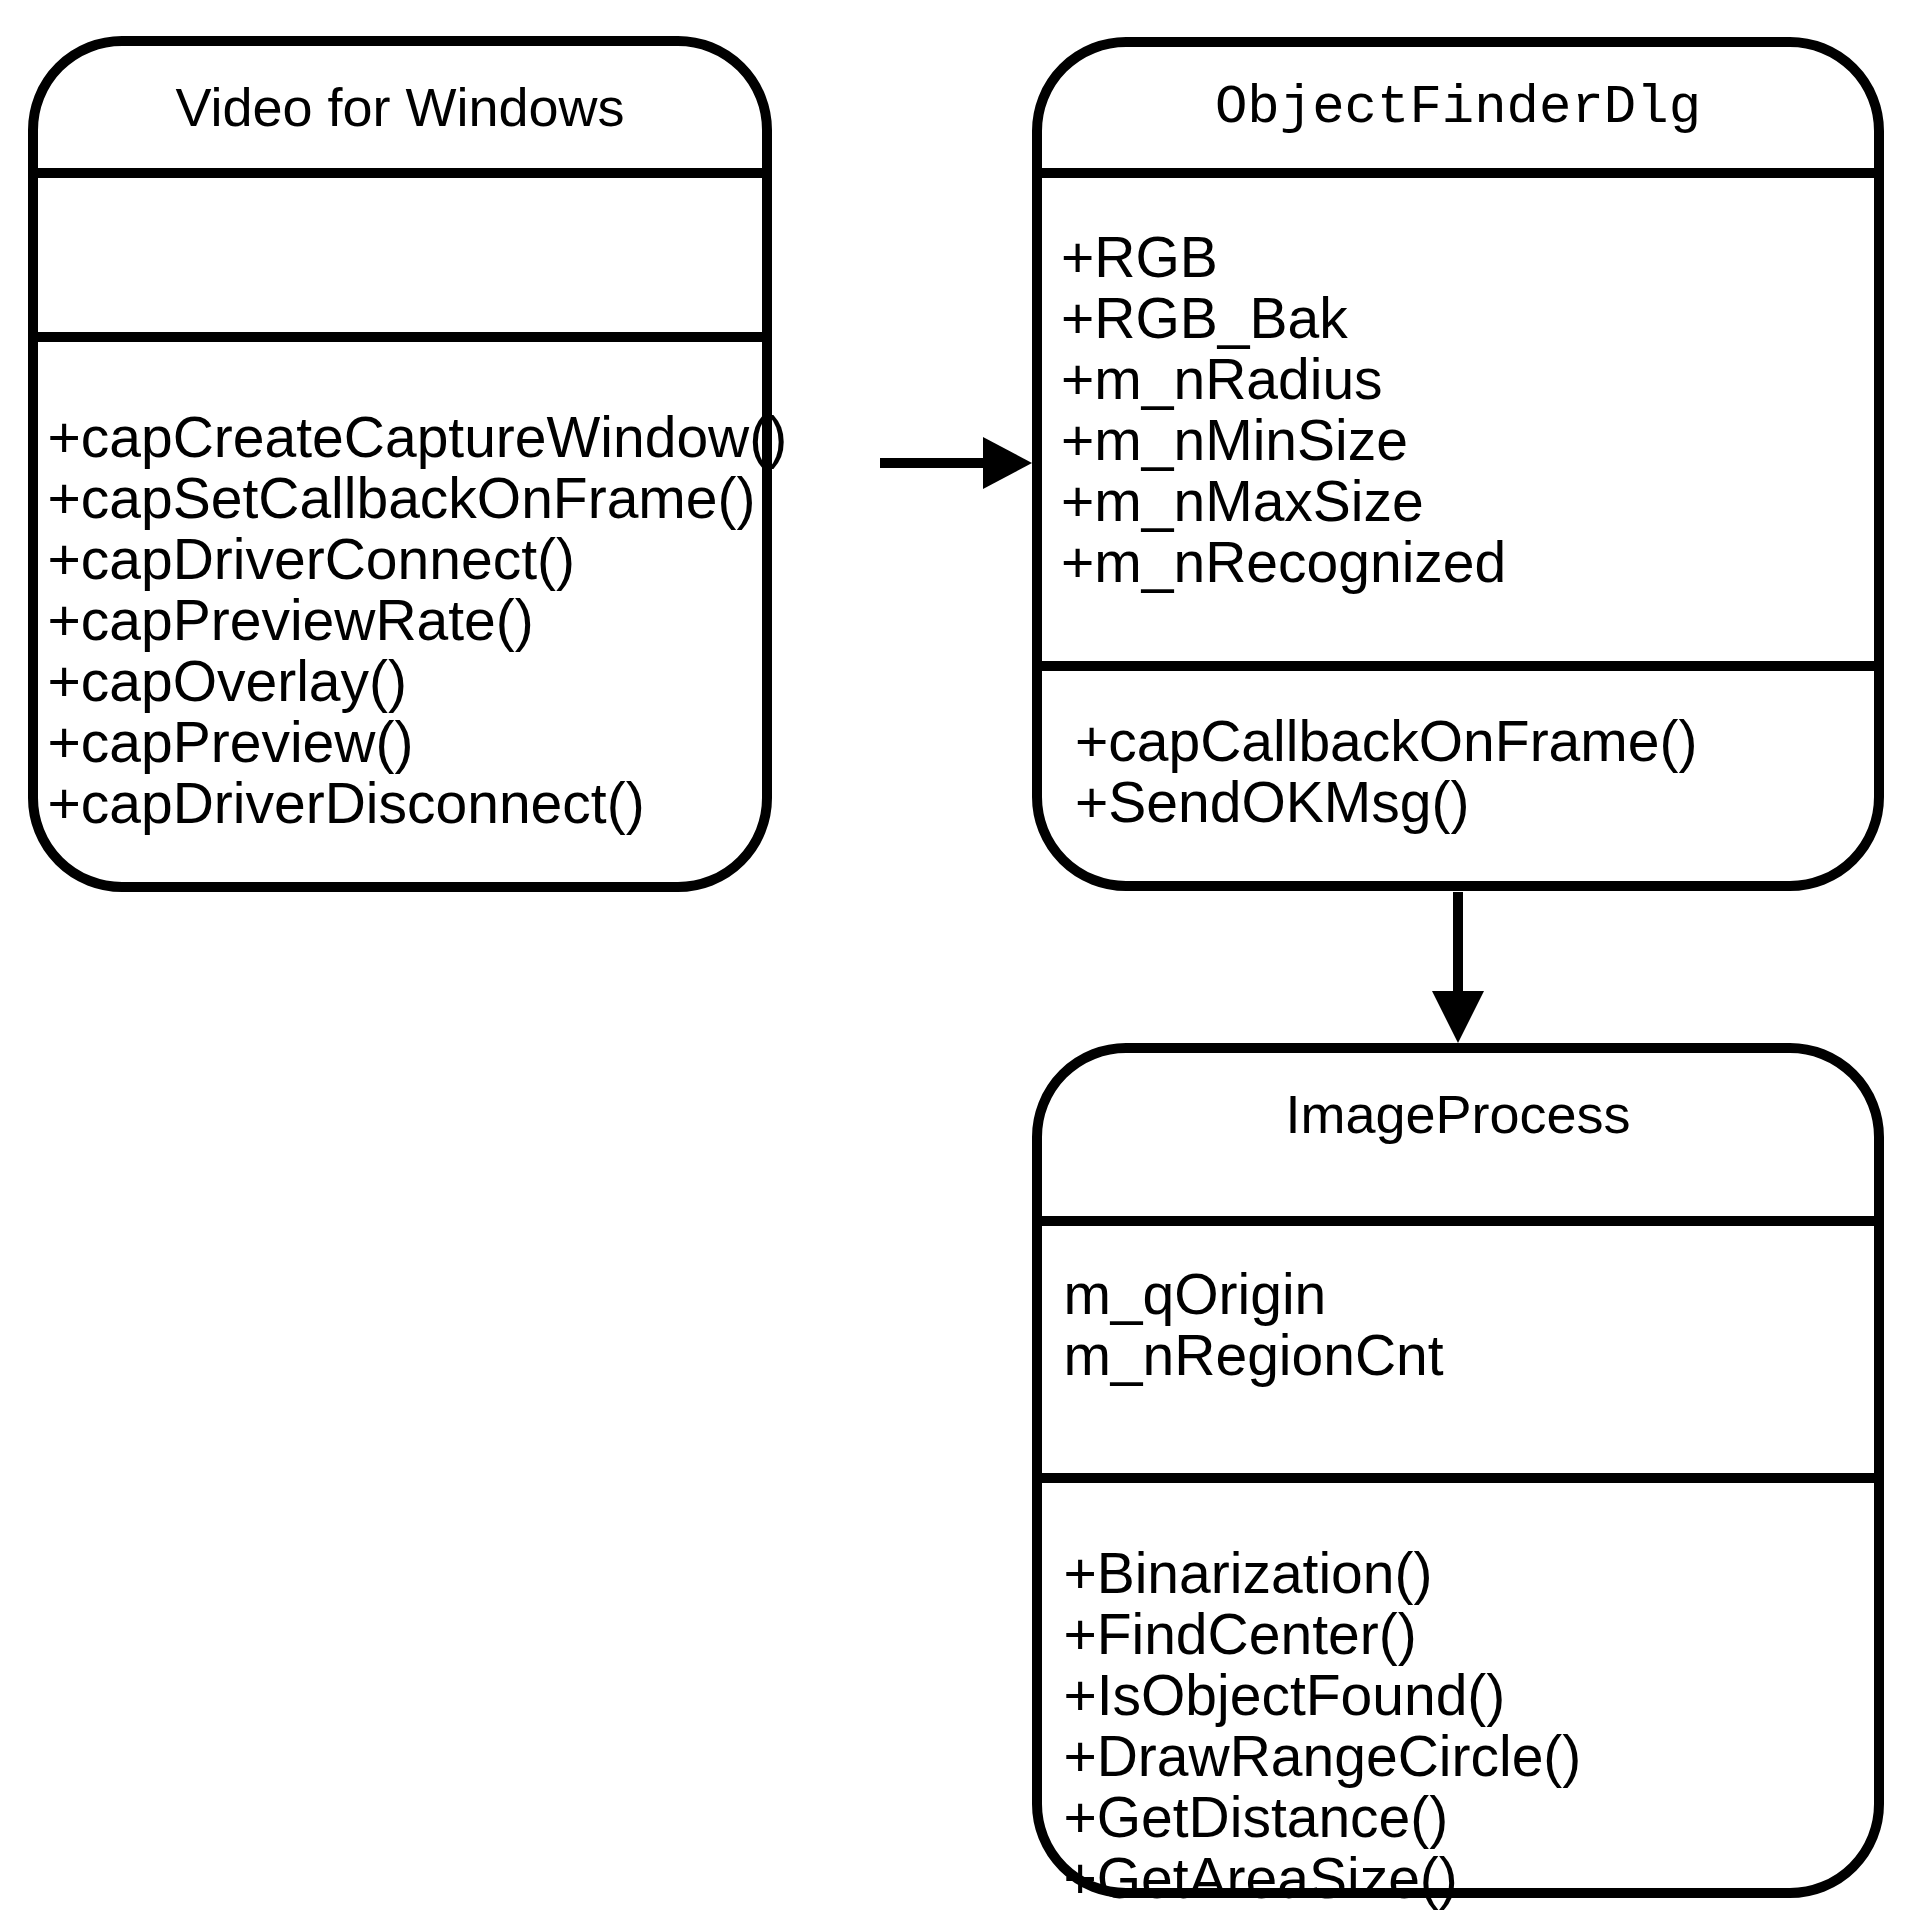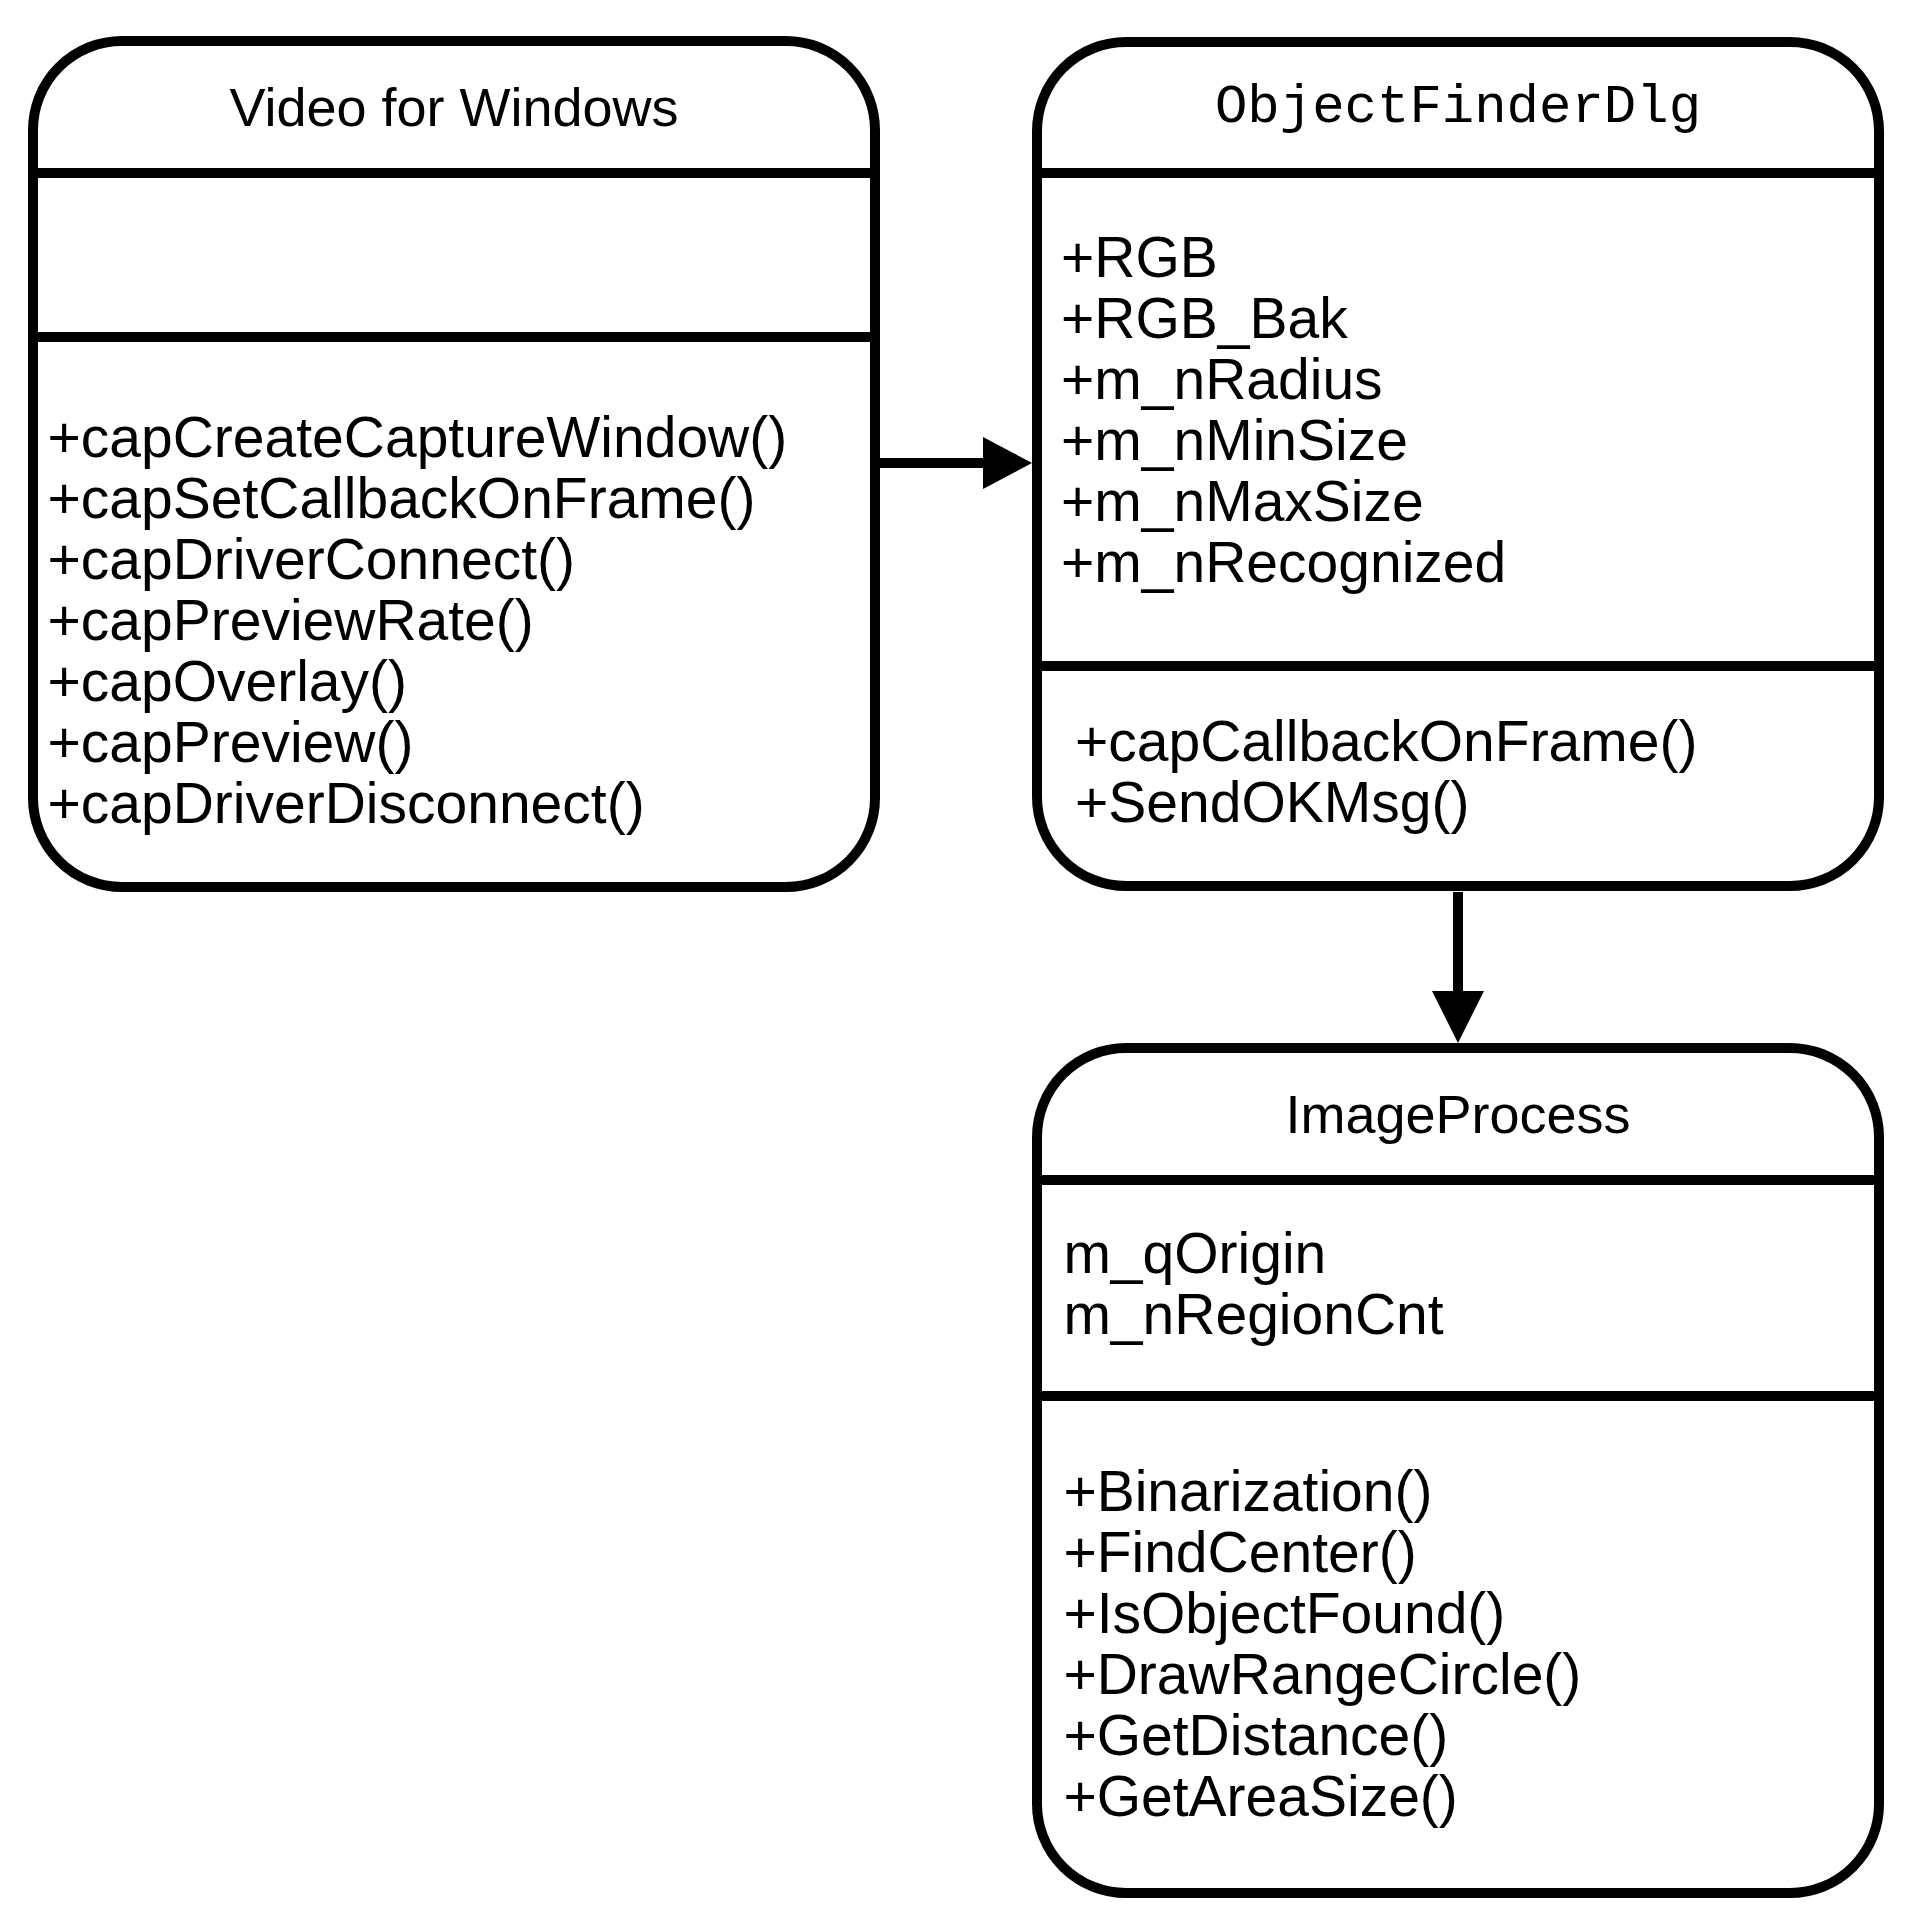--- a/index.html
+++ b/index.html
@@ -20,31 +20,31 @@
     display:flex; align-items:center; justify-content:center;
     font-size:54px; letter-spacing:0;
   }
   .compartment {
     box-sizing:border-box; border-top:10.3px solid var(--stroke);
   }
   .uml-line {
     font-size:57px; line-height:61px; white-space:pre;
   }
   
-  #class-0 { left:28px; top:36px; width:852px; height:856px; }
+  #class-0 { left:28px; top:36px; width:744px; height:856px; }
   #class-0 .uml-title   { flex:0 0 122px; }
   #class-0 .attrs       { flex:0 0 164px; }
   #class-0 .methods     { flex:1 1 auto; padding:65px 6.4px 0 9.5px; }
   
   #class-1 { left:1032px; top:37px; width:852px; height:854px; }
   #class-1 .uml-title   { flex:0 0 121px;font-family:Liberation Mono, monospace; }
   #class-1 .attrs       { flex:0 0 493px; padding:49px 0 0 19px; }
   #class-1 .methods     { flex:1 1 auto; padding:40px 0 0 33px; }
   
-  #class-2 { left:1032px; top:1043px; width:852px; height:855px; }
+  #class-2 { left:1032px; top:1043px; width:852px; height:855px;gap:41px; }
   #class-2 .uml-title   { flex:0 0 122px; }
   #class-2 .attrs       { flex:0 0 216px; padding:38px 0 0 21.4px; }
   #class-2 .methods     { flex:1 1 auto; padding:60px 0 0 21.4px; }
   
   .arrow-stem-h {
     position:absolute; left:880px; top:458px; width:108px; height:10.3px;
     background:var(--stroke);
   }
   .arrowhead-right {
     position:absolute; left:983px; top:437px; width:0; height:0;

